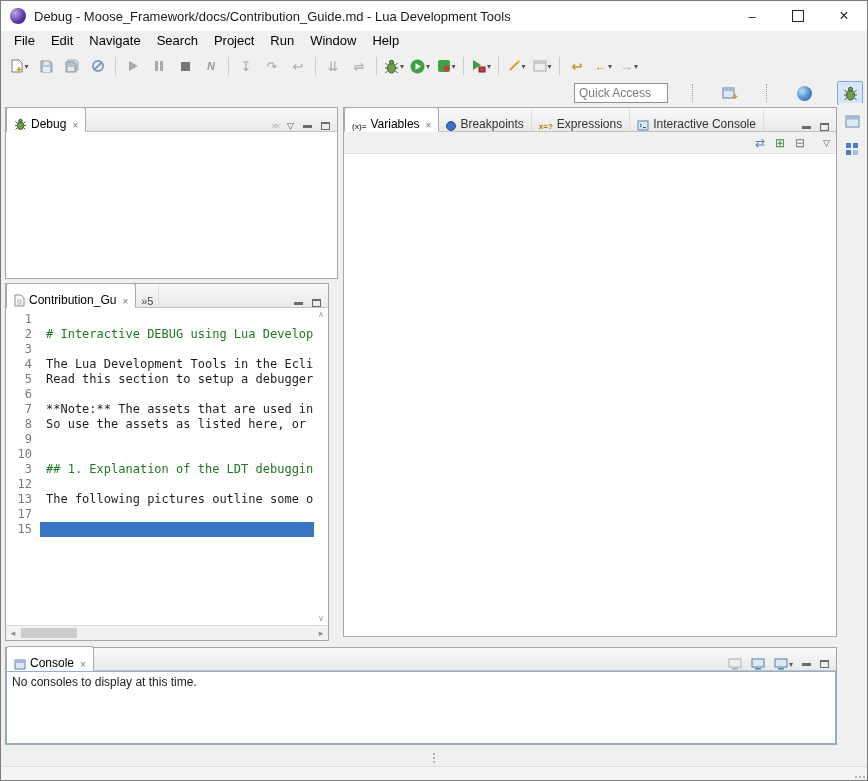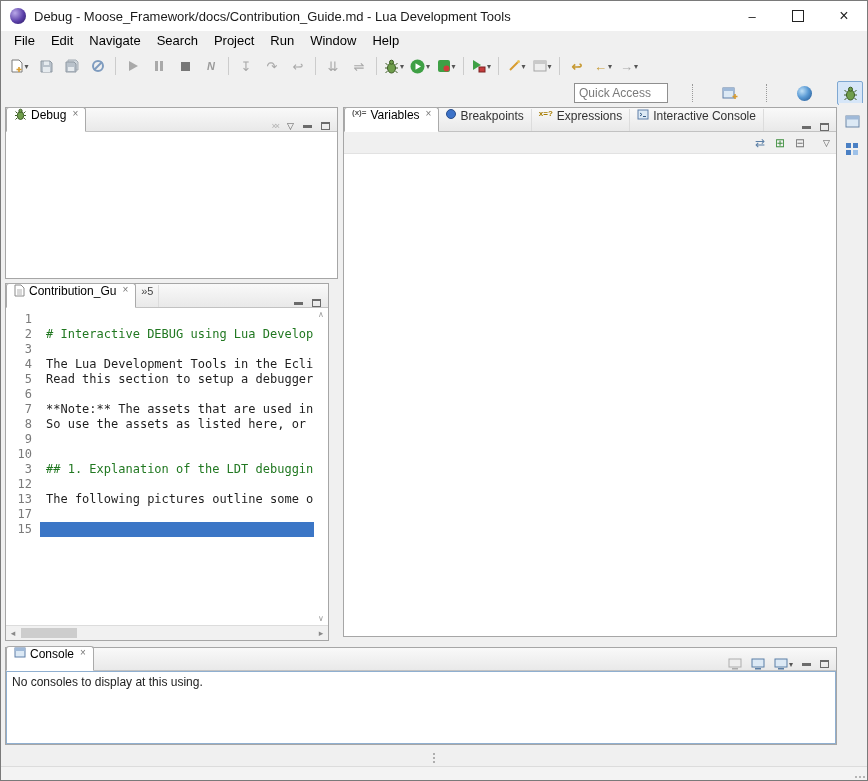--- a/index.html
+++ b/index.html
@@ -33,21 +33,21 @@
   .qacluster{position:absolute;right:4px;top:2px;display:flex;align-items:center;gap:21px;}
   .qa{width:88px;height:18px;border:1px solid #8f8f8f;background:#fff;display:flex;align-items:center;padding-left:4px;}
   .qa span{font-size:12px;color:#7a7a7a;}
   .dotsep{width:1px;height:18px;border-left:1px dotted #9a9a9a;margin:0 3px;}
   .pbtn{width:24px;height:22px;display:flex;align-items:center;justify-content:center;border-radius:2px;}
   .pbtn.sel{background:#d6e6f8;border:1px solid #7fa8d2;}
   .orb{width:15px;height:15px;border-radius:50%;background:radial-gradient(circle at 5px 5px,#bfe0f7,#5b9bd5 45%,#1c4f8a);}
   
   .view{position:absolute;background:#fff;border:1px solid #a6a6a6;box-sizing:border-box;display:flex;flex-direction:column;}
   .tabbar{height:23px;display:flex;align-items:flex-end;background:linear-gradient(#f9f9f9,#e9e9e9);border-bottom:1px solid #c2c2c2;flex:none;}
-  .tab{display:flex;align-items:flex-start;gap:4px;padding:0 7px;height:22px;font-size:12px;color:#333;border-right:1px solid #dcdcdc;white-space:nowrap;margin-top:43px;}
+  .tab{display:flex;align-items:flex-end;gap:4px;padding:0 7px;height:22px;font-size:12px;color:#333;border-right:1px solid #dcdcdc;white-space:nowrap;margin-top:43px;}
   .tab.active{background:#fff;border:1px solid #aaa;border-bottom:1px solid #fff;border-top-left-radius:3px;border-top-right-radius:3px;height:23px;margin-bottom:-1px;color:#000;}
   .tclose{font-size:10px;color:#777;margin-left:2px;}
   .tbctl{margin-left:auto;display:flex;align-items:center;gap:9px;padding-right:7px;}
   .mmin{width:9px;height:3px;background:#6b6b6b;}
   .mmax{width:9px;height:8px;border:1px solid #6b6b6b;border-top-width:2px;box-sizing:border-box;}
   .vmenu{font-size:9px;color:#555;}
   .body{flex:1;background:#fff;overflow:hidden;}
   
   .edmain{flex:1;display:flex;overflow:hidden;}
   .gutter{width:34px;flex:none;padding-top:4px;text-align:right;}
@@ -409,21 +409,21 @@
               <rect x="1" y="1" width="12" height="8" fill="#dce9f5" stroke="#5b7fa6"></rect>
               <rect x="4" y="10" width="6" height="1.5" fill="#5b7fa6"></rect>
             </svg>
           <span class="dd">▾</span>
         </span>
         <span class="mmin"></span>
         <span class="mmax"></span>
       </div>
     </div>
     <div class="cbody">
-      <div class="cmsg">No consoles to display at this using.</div>
+      <div class="cmsg">No consoles to display at this time.</div>
     </div>
   </div>
 
   <div class="rstrip">
     <div class="rsbtn">
       <svg width="15" height="13">
           <rect x="1" y="1" width="13" height="11" fill="#dce9f5" stroke="#6c87a8"></rect>
           <rect x="1" y="1" width="13" height="3.5" fill="#9fb9d8"></rect>
         </svg>
     </div>

